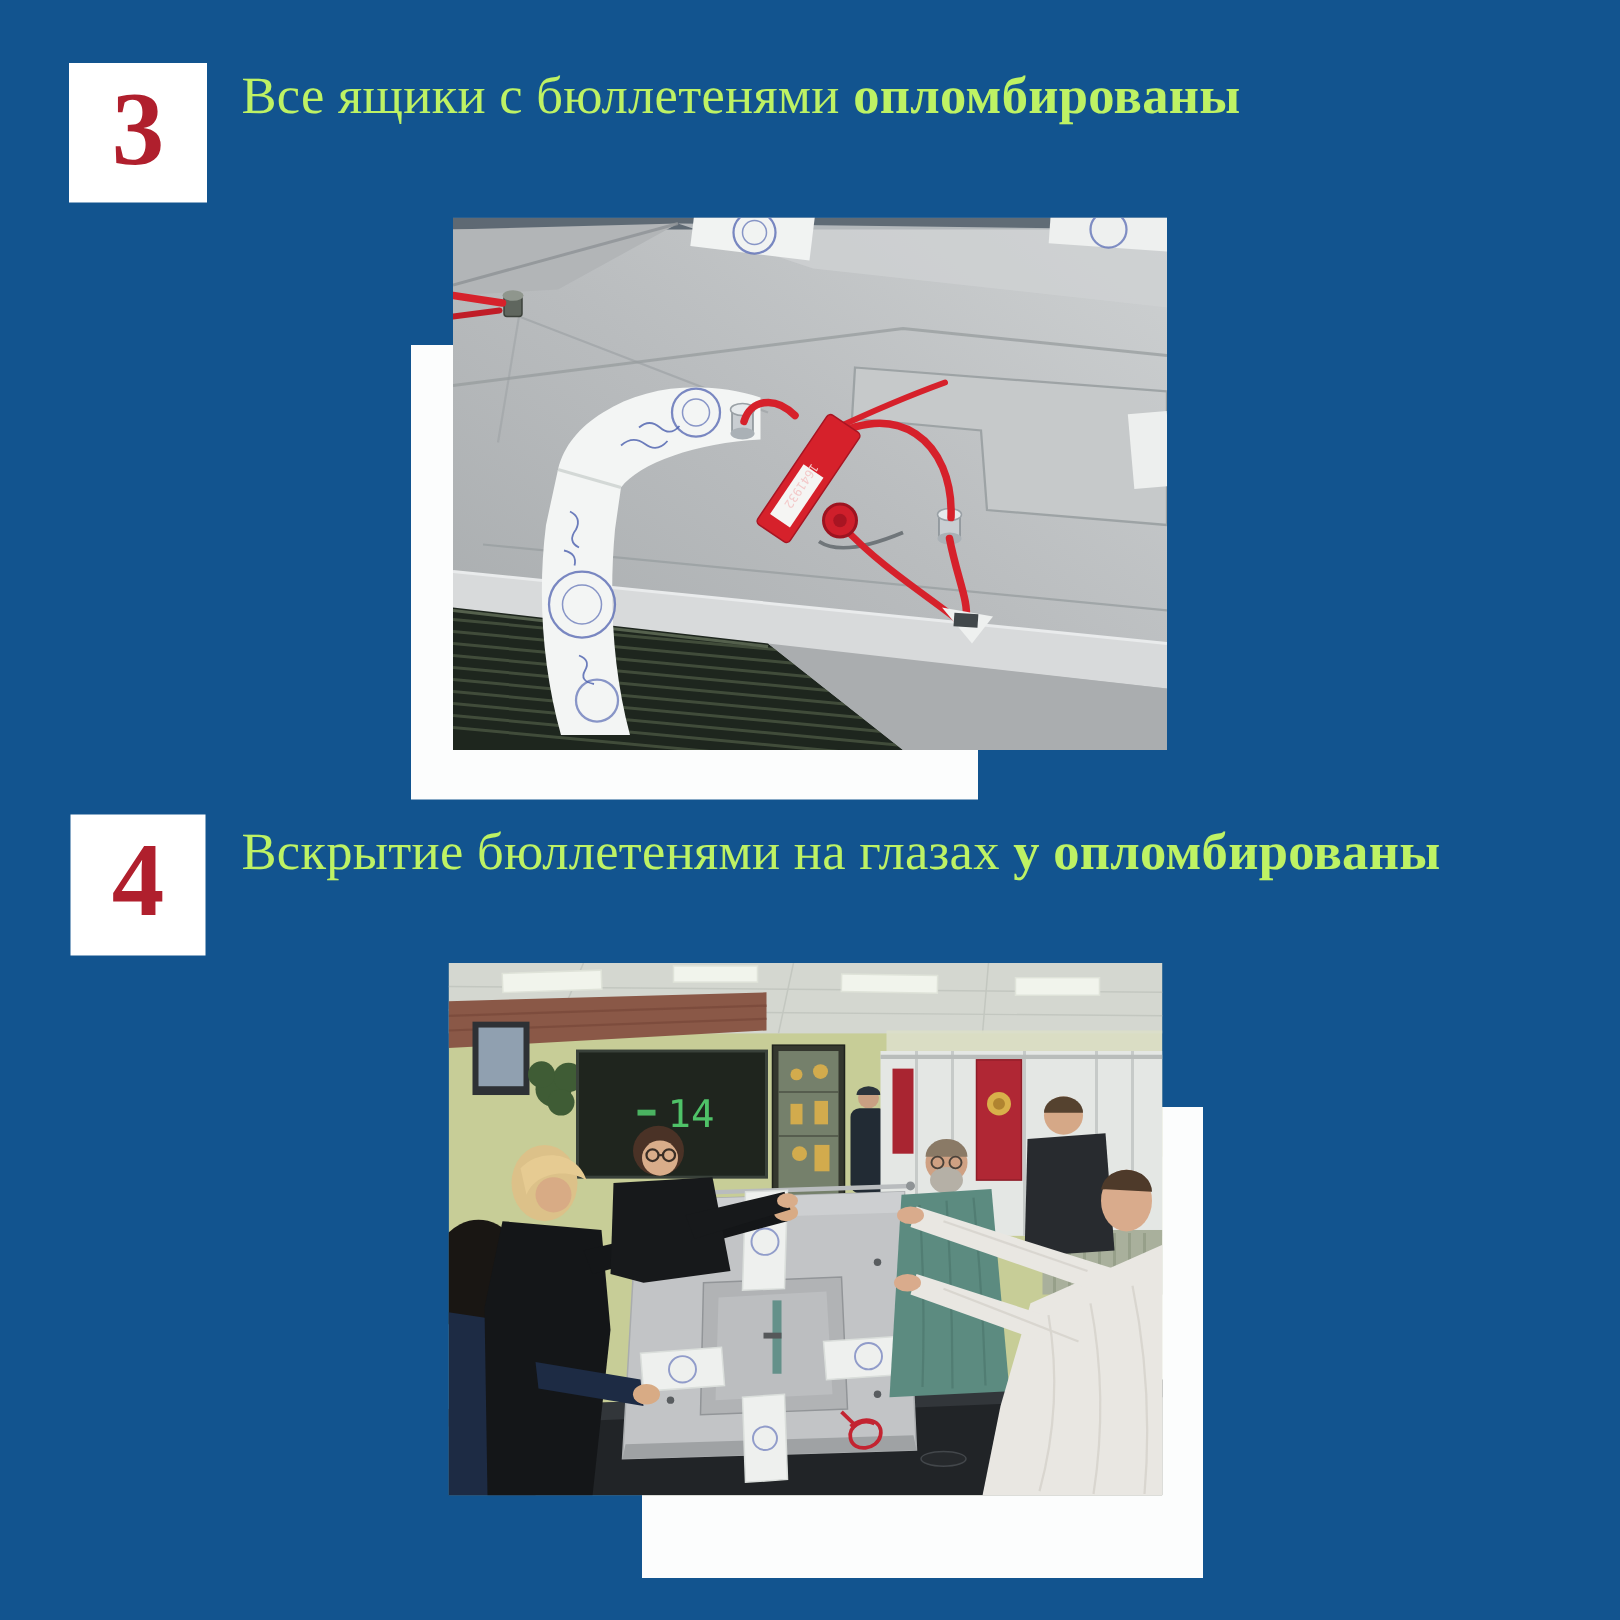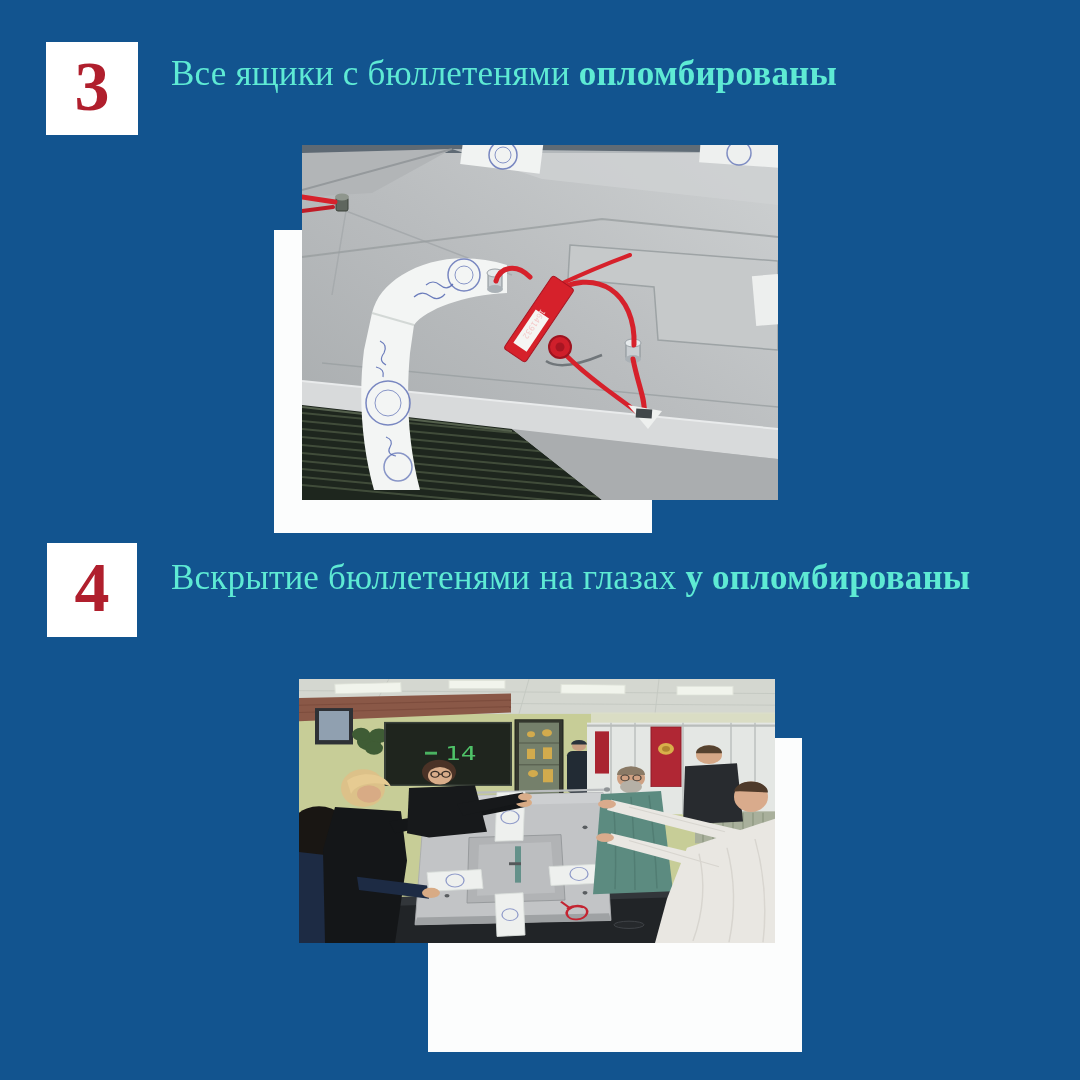--- a/index.html
+++ b/index.html
@@ -7,36 +7,36 @@
     position:relative;width:1080px;height:1080px;overflow:hidden;
     background:#12548f;font-family:"Liberation Serif","DejaVu Serif",serif;
   }
   .num-box{
     position:absolute;background:#ffffff;display:flex;align-items:center;justify-content:center;
   }
   .num-box .num{
     color:var(--accent,#b01f2d);font-weight:bold;font-size:70px;line-height:1;transform:translateY(-2px);
   }
   .caption{
-    position:absolute;margin:14px;color:#5eead4;font-weight:normal;
+    position:absolute;margin:4px;color:#bef264;font-weight:normal;
     font-size:35px;line-height:1.15;letter-spacing:0.2px;white-space:nowrap;
   }
   .caption b{font-weight:bold;}
   .backing{position:absolute;background:#fcfdfd;}
   .photo{position:absolute;overflow:hidden;}
   .photo svg{display:block;width:100%;height:100%;}
   
   .num-box.s3{left:46px;top:42px;width:92px;height:93px;}
   .caption.s3{left:157px;top:40px;}
   .backing.b1{left:274px;top:230px;width:378px;height:303px;}
   .photo.p1{left:302px;top:145px;width:476px;height:355px;}
   .num-box.s4{left:47px;top:543px;width:90px;height:94px;}
   .caption.s4{left:157px;top:544px;}
   .backing.b2{left:428px;top:738px;width:374px;height:314px;}
-  .photo.p2{left:299px;top:679px;width:476px;height:264px;}
+  .photo.p2{left:299px;top:642px;width:476px;height:355px;}
 </style>
 </head>
 <body>
 
 <div class="canvas" style="background: rgb(18, 84, 143); --accent: #b01f2d;">
 
   <section>
     <div class="num-box s3">
       <span class="num">3</span>
     </div>

